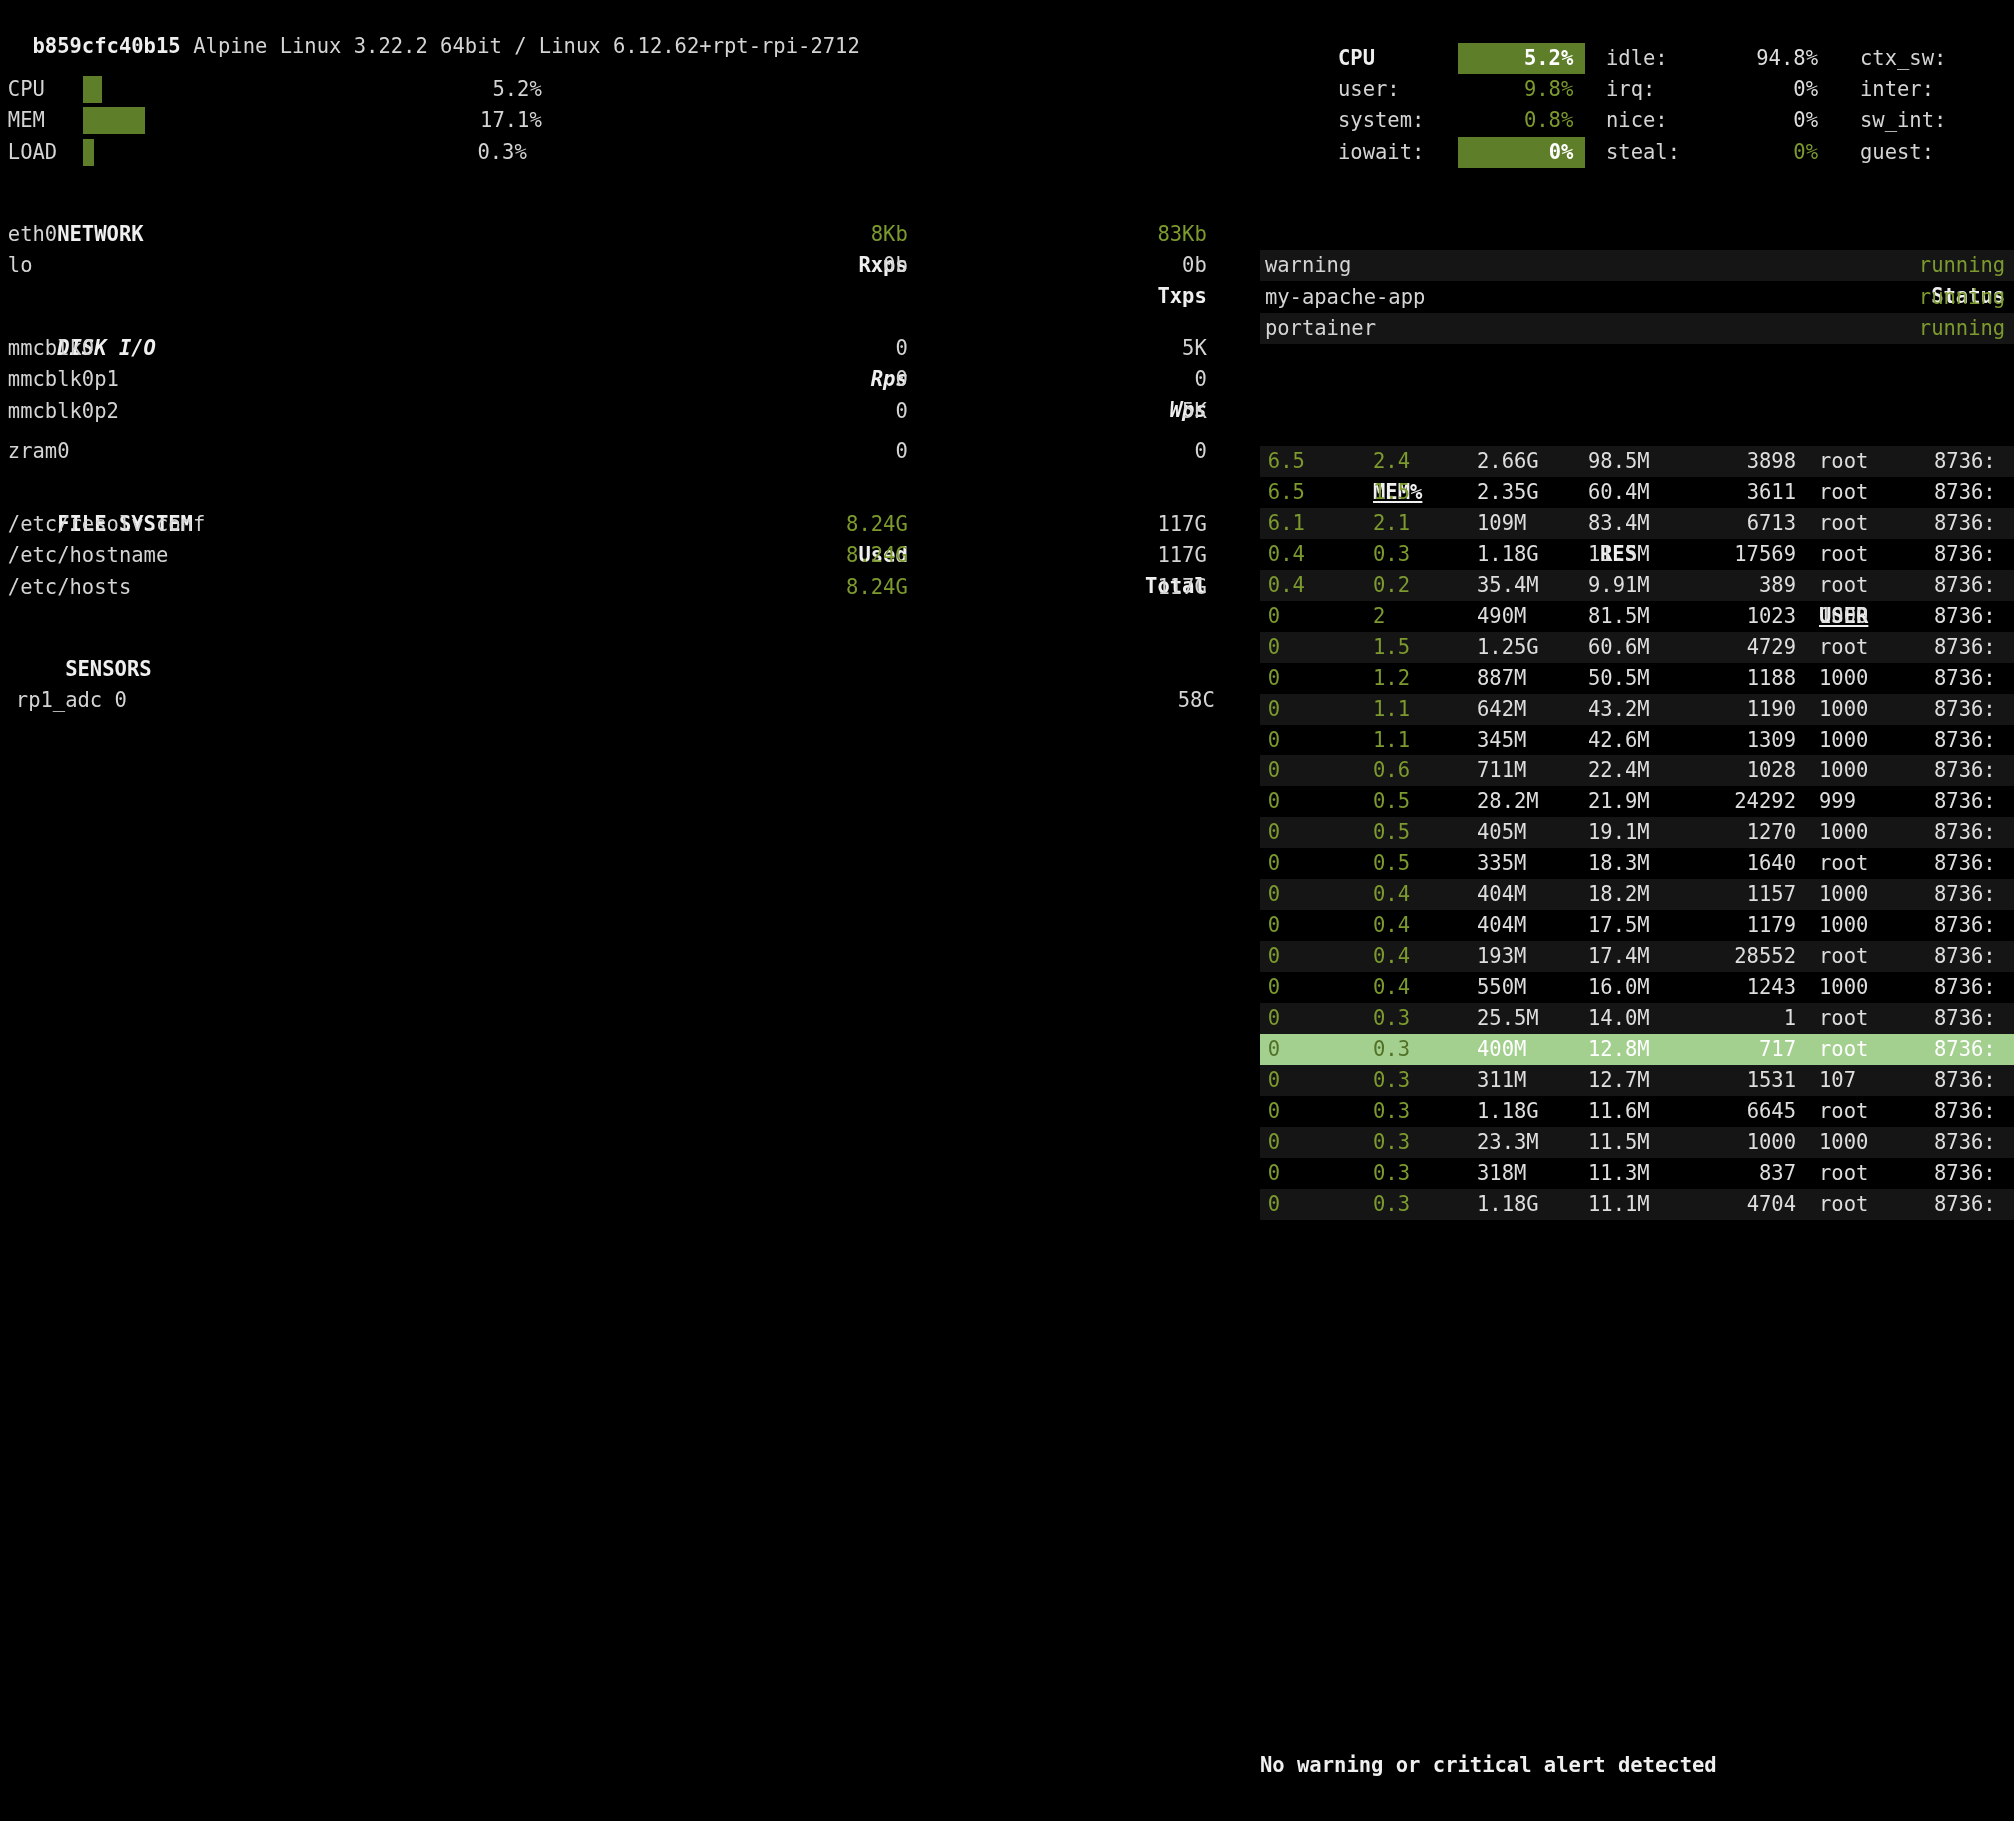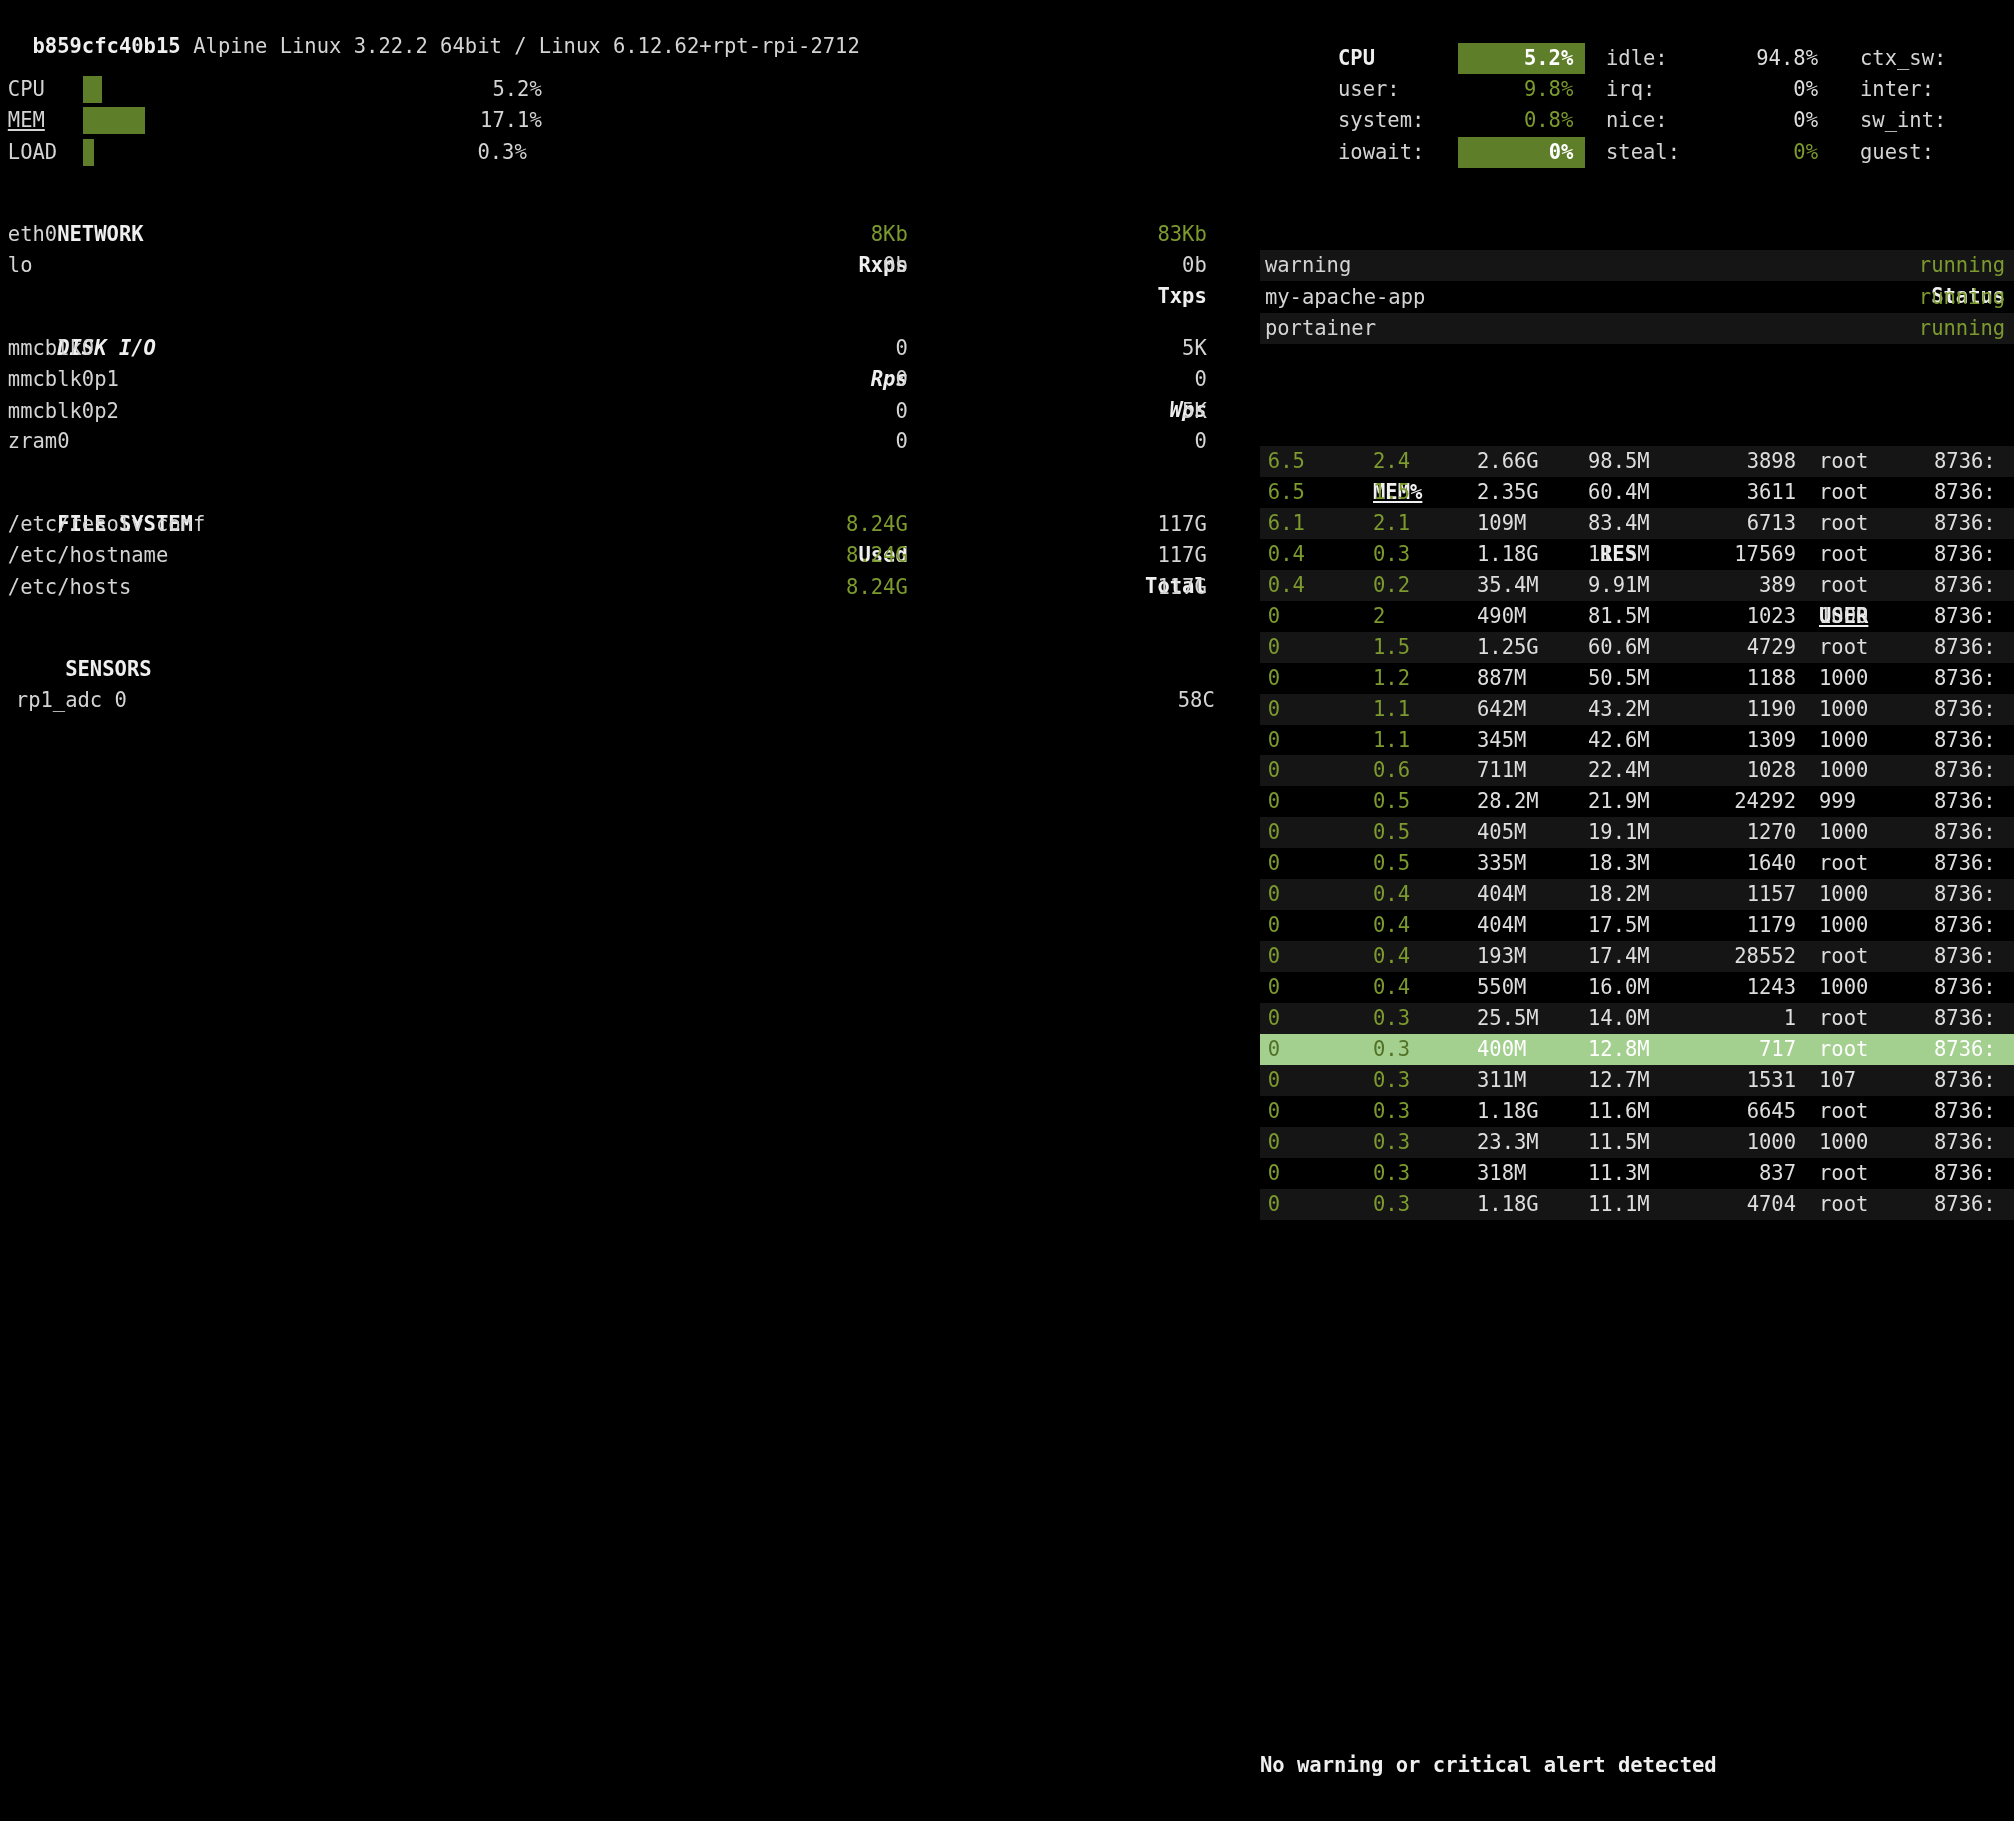--- a/index.html
+++ b/index.html
@@ -24,21 +24,21 @@
 </head>
 <body>
 
 <div class="row" style="left:7.8px;top:0;width:2007px;">
   <span class="bold">b859cfc40b15</span><span style="margin-left:12.7px;">Alpine Linux 3.22.2 64bit / Linux 6.12.62+rpt-rpi-2712</span>
 </div>
 
 <div class="panel" style="left:7.8px;top:43px;width:534px;height:125px;">
 
 <div class="row" style="top: 31px;"><div class="cell" style="left: 0px;">CPU</div><div class="meter-bar" style="left: 75px; width: 19px;"></div><div class="cell r" style="right: 0px; width: 117px;">5.2%</div></div>
-    <div class="row" style="top: 62px;"><div class="cell" style="left: 0px; text-decoration: underline;">MEM</div><div class="meter-bar" style="left: 75px; width: 62px;"></div><div class="cell r" style="right: 0px; width: 117px;">17.1%</div></div>
+    <div class="row" style="top: 62px;"><div class="cell" style="left: 0px;">MEM</div><div class="meter-bar" style="left: 75px; width: 62px;"></div><div class="cell r" style="right: 0px; width: 117px;">17.1%</div></div>
     <div class="row" style="top: 94px;"><div class="cell" style="left: 0px;">LOAD</div><div class="meter-bar" style="left: 75px; width: 11.7px;"></div><div class="cell r" style="right: 15px; width: 117px;">0.3%</div></div>
   </div>
 
 <div class="panel" style="left:1338px;top:43px;width:677px;height:125px;">
 
 <div class="row" style="top: 0px;"><div class="cell bold" style="left: 0px;">CPU</div><div class="cell r box" style="left: 120px; width: 127px; padding-right: 11.7px; box-sizing: border-box;">5.2%</div><div class="cell" style="left: 268px;">idle:</div><div class="cell r white" style="left: 341px; width: 139px;">94.8%</div><div class="cell" style="left: 522px;">ctx_sw:</div></div>
     <div class="row" style="top: 31px;"><div class="cell" style="left: 0px;">user:</div><div class="cell r green" style="left: 120px; width: 127px; padding-right: 11.7px; box-sizing: border-box;">9.8%</div><div class="cell" style="left: 268px;">irq:</div><div class="cell r white" style="left: 341px; width: 139px;">0%</div><div class="cell" style="left: 522px;">inter:</div></div>
     <div class="row" style="top: 62px;"><div class="cell" style="left: 0px;">system:</div><div class="cell r green" style="left: 120px; width: 127px; padding-right: 11.7px; box-sizing: border-box;">0.8%</div><div class="cell" style="left: 268px;">nice:</div><div class="cell r white" style="left: 341px; width: 139px;">0%</div><div class="cell" style="left: 522px;">sw_int:</div></div>
     <div class="row" style="top: 94px;"><div class="cell" style="left: 0px;">iowait:</div><div class="cell r box" style="left: 120px; width: 127px; padding-right: 11.7px; box-sizing: border-box;">0%</div><div class="cell" style="left: 268px;">steal:</div><div class="cell r green" style="left: 341px; width: 139px;">0%</div><div class="cell" style="left: 522px;">guest:</div></div>
   </div>
@@ -55,21 +55,21 @@
 
 <div class="panel" style="left:7.8px;top:302px;width:1199px;height:156px;">
   <div class="row" style="top:0;font-style:italic;">
     <span class="bold">DISK I/O</span>
     <span class="cell bold r" style="right:299px;width:195px;">Rps</span>
     <span class="cell bold r" style="right:0;width:195px;">Wps</span>
   </div>
 <div class="row" style="top: 31px;"><div class="cell" style="left: 0px;">mmcblk0</div><div class="cell r" style="right: 299px; width: 215px;">0</div><div class="cell r" style="right: 0px; width: 215px;">5K</div></div>
     <div class="row" style="top: 62px;"><div class="cell" style="left: 0px;">mmcblk0p1</div><div class="cell r" style="right: 299px; width: 215px;">0</div><div class="cell r" style="right: 0px; width: 215px;">0</div></div>
     <div class="row" style="top: 94px;"><div class="cell" style="left: 0px;">mmcblk0p2</div><div class="cell r" style="right: 299px; width: 215px;">0</div><div class="cell r" style="right: 0px; width: 215px;">5K</div></div>
-    <div class="row" style="top: 124px;"><div class="cell" style="left: 0px;">zram0</div><div class="cell r" style="right: 299px; width: 215px;">0</div><div class="cell r" style="right: 0px; width: 215px;">0</div></div>
+    <div class="row" style="top: 134px;"><div class="cell" style="left: 0px;">zram0</div><div class="cell r" style="right: 299px; width: 215px;">0</div><div class="cell r" style="right: 0px; width: 215px;">0</div></div>
   </div>
 
 <div class="panel" style="left:7.8px;top:478px;width:1199px;height:125px;">
   <div class="row" style="top:0;">
     <span class="bold">FILE SYSTEM</span>
     <span class="cell bold r" style="right:299px;width:195px;">Used</span>
     <span class="cell bold r" style="right:0;width:195px;">Total</span>
   </div>
 <div class="row" style="top: 31px;"><div class="cell" style="left: 0px;">/etc/resolv.conf</div><div class="cell r green" style="right: 299px; width: 215px;">8.24G</div><div class="cell r" style="right: 0px; width: 215px;">117G</div></div>
     <div class="row" style="top: 62px;"><div class="cell" style="left: 0px;">/etc/hostname</div><div class="cell r green" style="right: 299px; width: 215px;">8.24G</div><div class="cell r" style="right: 0px; width: 215px;">117G</div></div>

